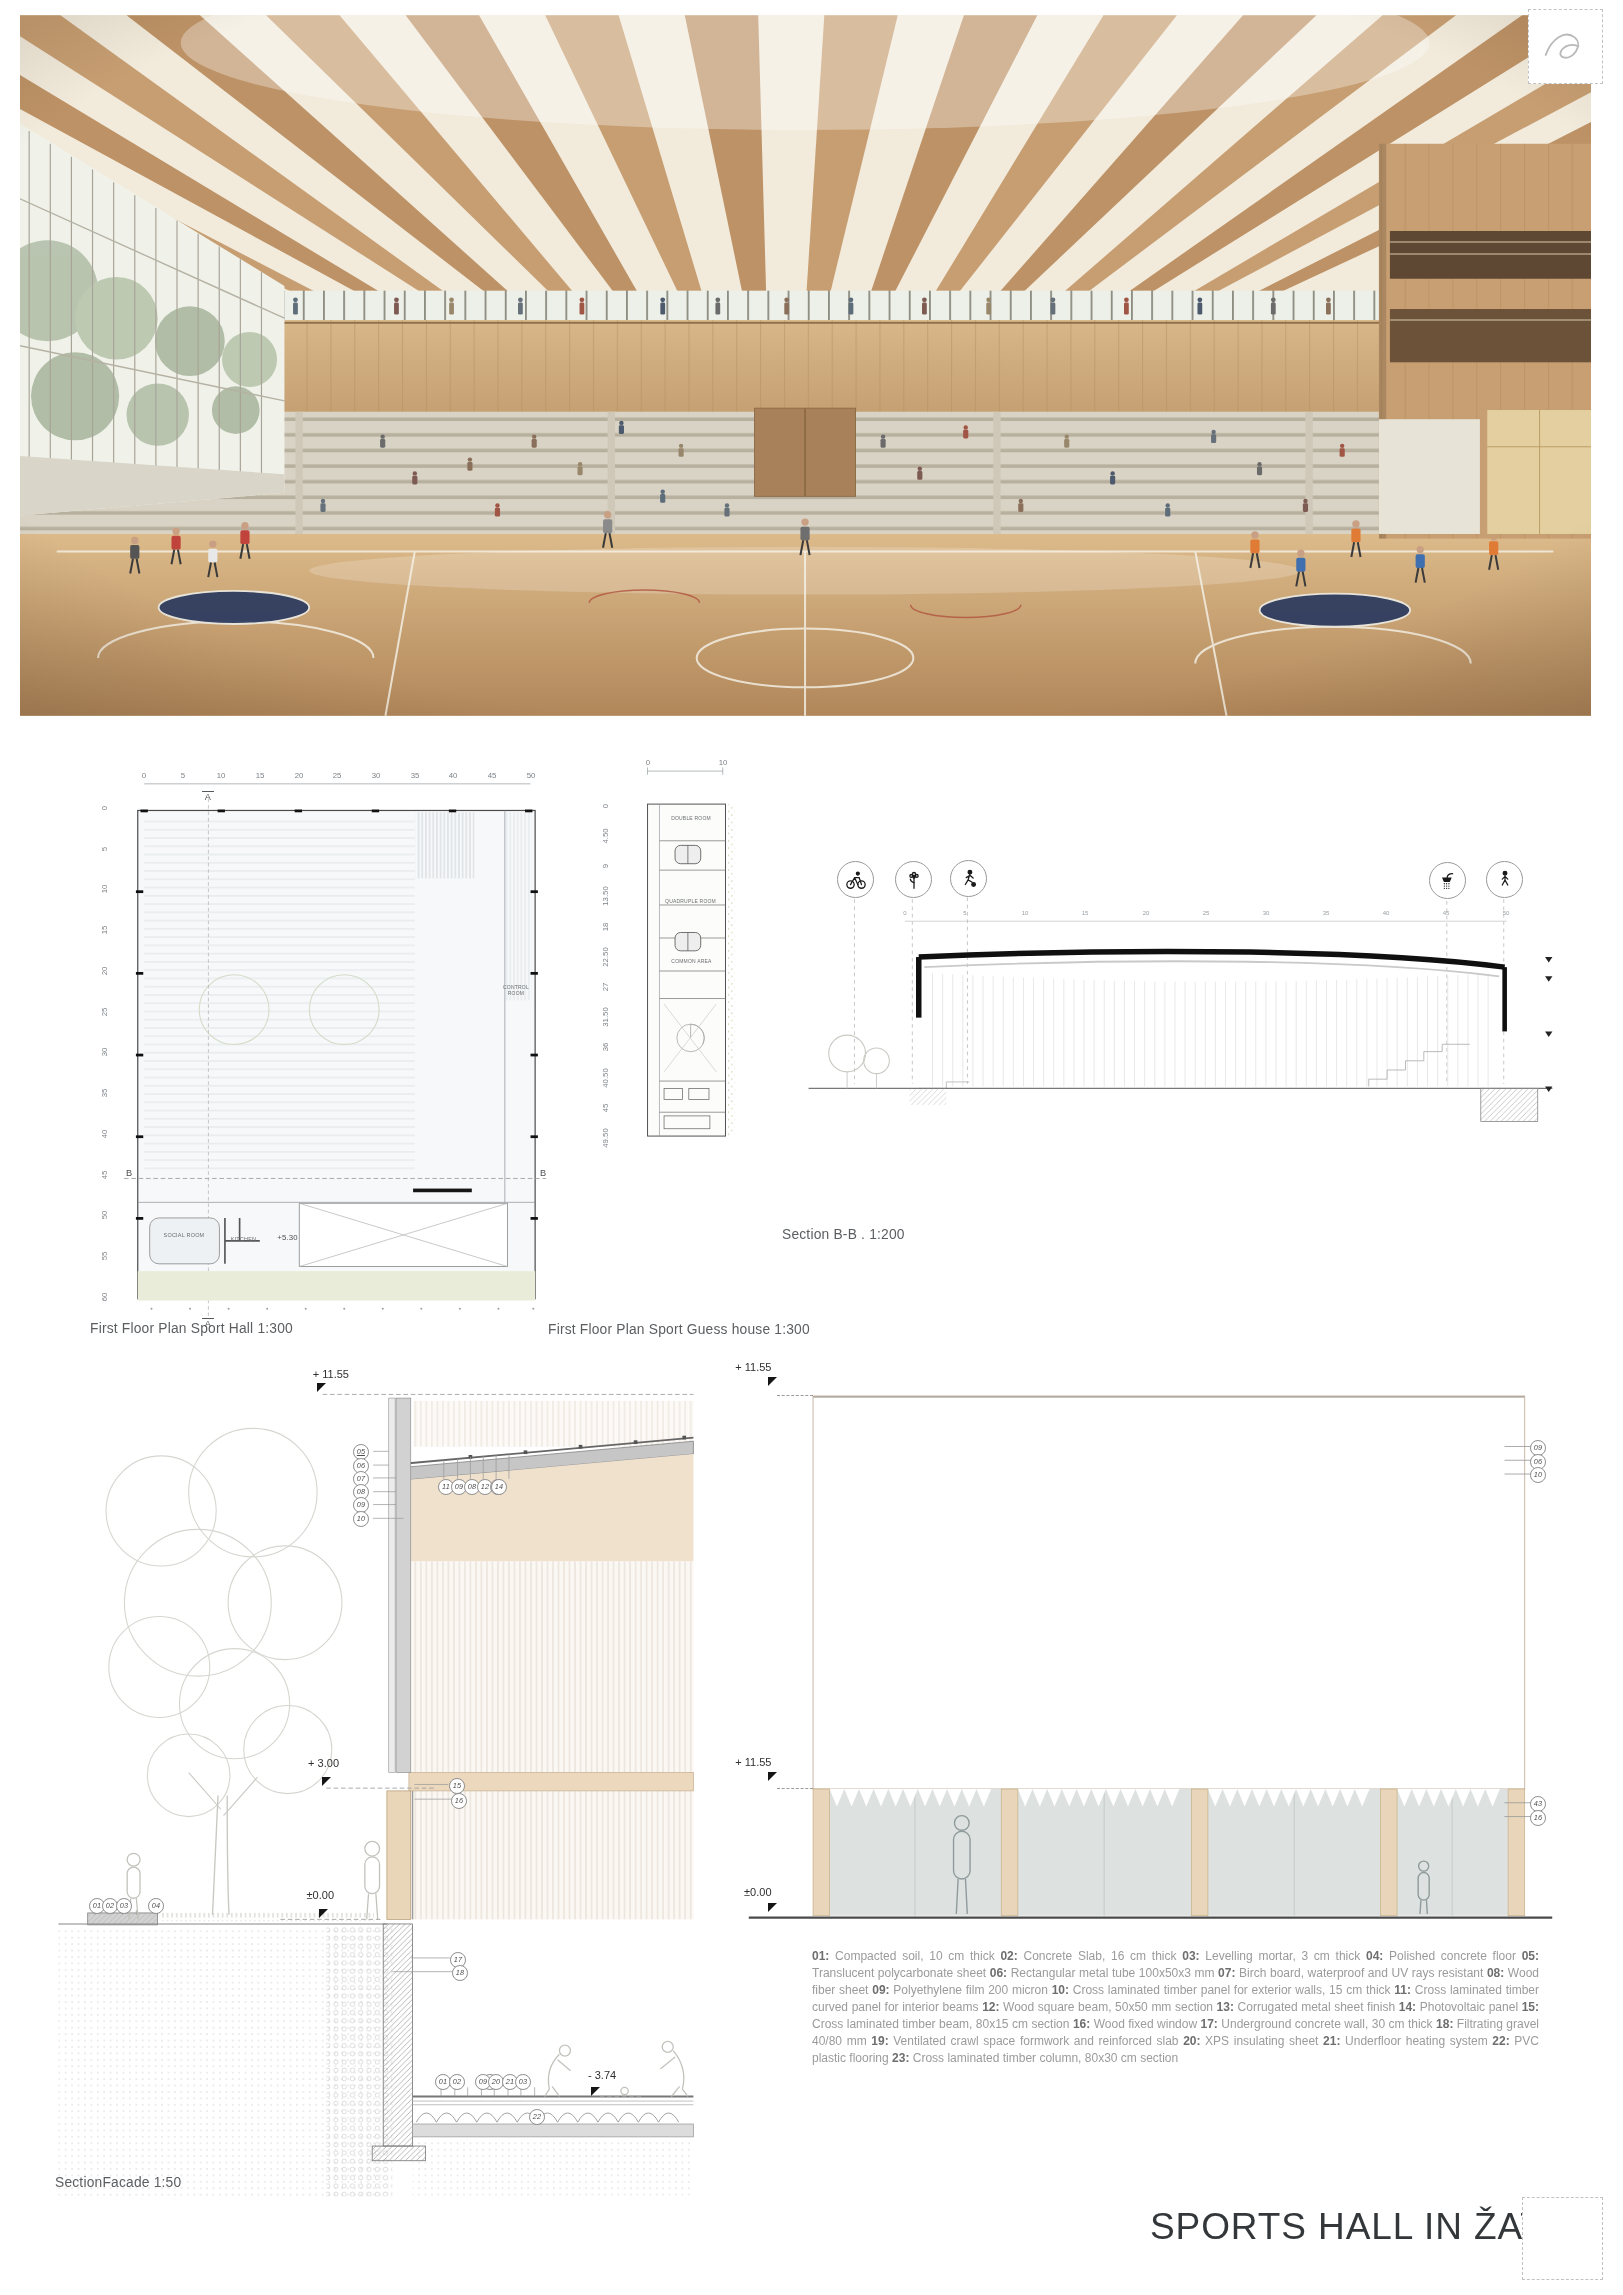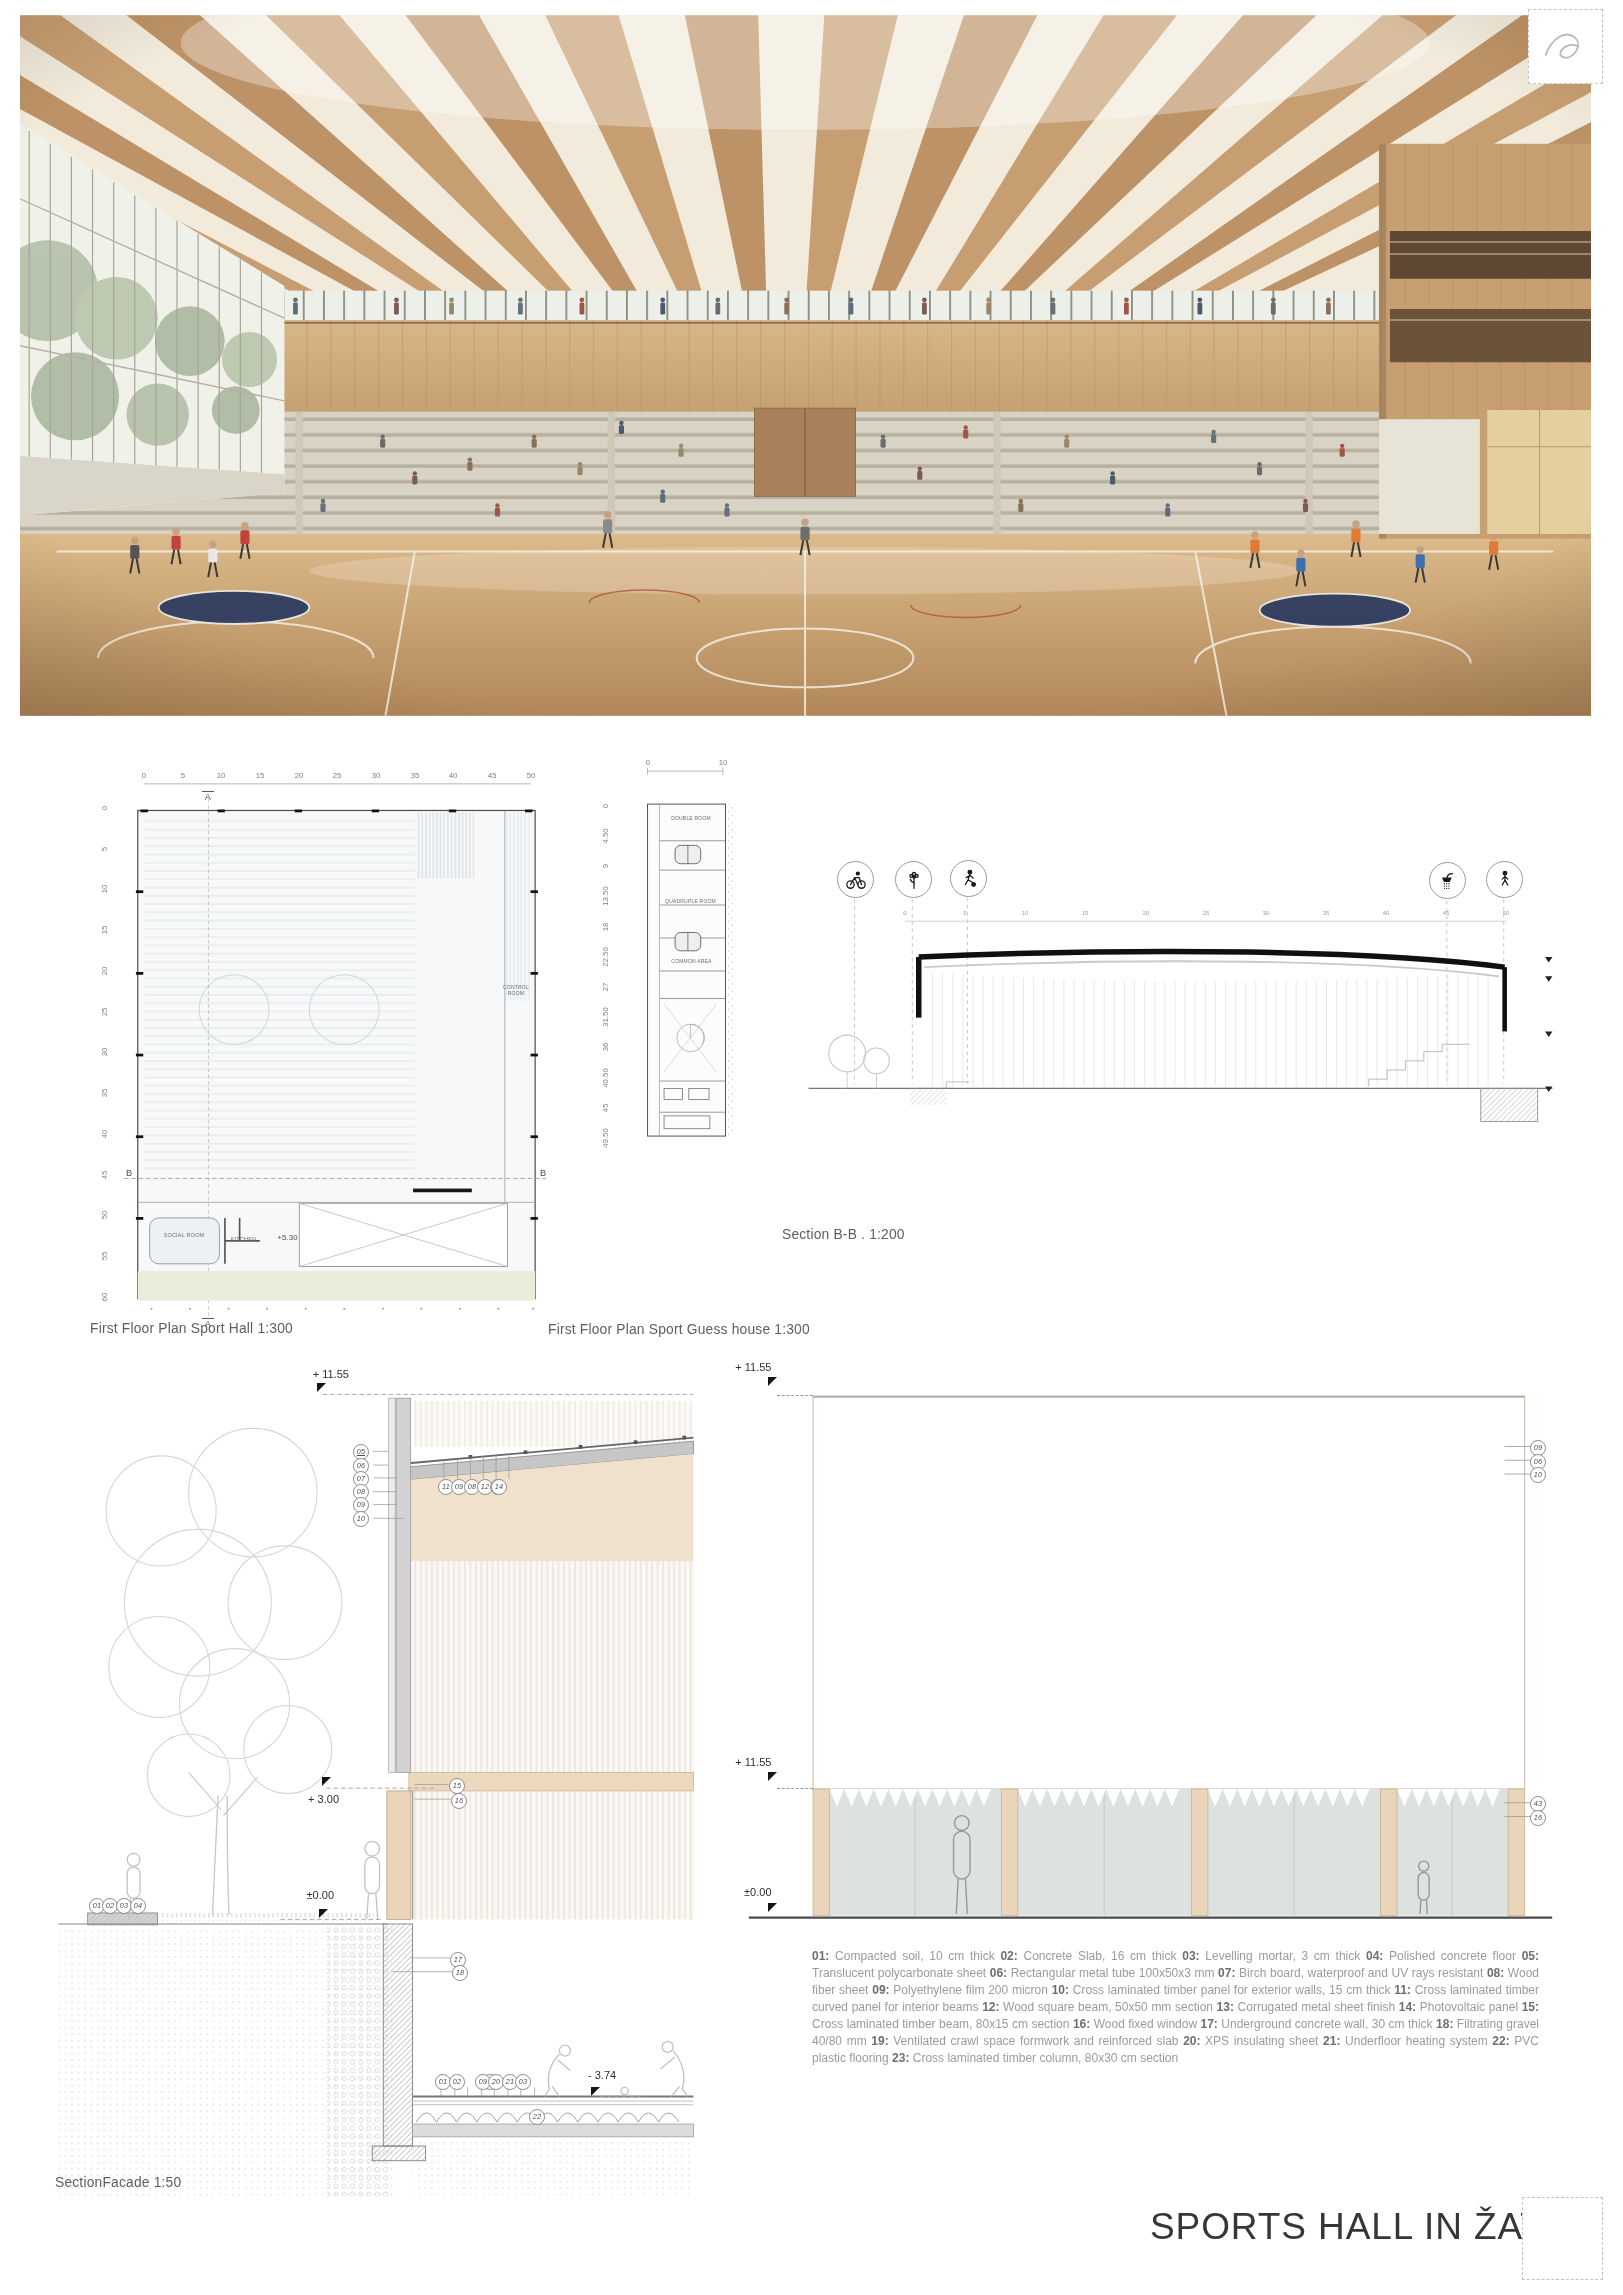--- a/index.html
+++ b/index.html
@@ -801,21 +801,21 @@
       </g>
       <g stroke="#9a9a9a" stroke-width="0.9" stroke-dasharray="5 3">
         <line x1="296" y1="33" x2="700" y2="33"></line>
         <line x1="300" y1="462" x2="420" y2="462"></line>
         <line x1="250" y1="605" x2="362" y2="605"></line>
         <line x1="598" y1="798" x2="645" y2="798"></line>
       </g>
     </svg>
     <span class="lvl" style="left:241px;top:3.7px;width:57px;text-align:right;">+ 11.55</span>
     <div class="tri" style="left:266px;top:19px;"></div>
-    <span class="lvl" style="left:231px;top:393px;width:57px;text-align:right;margin-top:36px;">+ 3.00</span>
+    <span class="lvl" style="left:231px;top:393px;width:57px;text-align:right;">+ 3.00</span>
     <div class="tri" style="left:271px;top:413px;"></div>
     <span class="lvl" style="left:226px;top:525px;width:57px;text-align:right;">±0.00</span>
     <div class="tri" style="left:268px;top:545px;"></div>
     <span class="lvl" style="left:537px;top:705px;">- 3.74</span>
     <div class="tri" style="left:540px;top:723px;"></div>
     <div id="fd-callouts">
         <span class="co" style="left: 302px; top: 80px; text-decoration: underline;">05</span>
         <span class="co" style="left: 302px; top: 94px;">06</span>
         <span class="co" style="left: 302px; top: 107px;">07</span>
         <span class="co" style="left: 302px; top: 120px;">08</span>
@@ -825,21 +825,21 @@
         <span class="co" style="left: 400px; top: 115px;">09</span>
         <span class="co" style="left: 413px; top: 115px;">08</span>
         <span class="co" style="left: 426px; top: 115px;">12</span>
         <span class="co" style="left: 439px; top: 115px;">13</span>
         <span class="co" style="left: 440px; top: 115px;">14</span>
         <span class="co" style="left: 398px; top: 414px;">15</span>
         <span class="co" style="left: 400px; top: 429px;">16</span>
         <span class="co" style="left: 38px; top: 534px;">01</span>
         <span class="co" style="left: 51px; top: 534px;">02</span>
         <span class="co" style="left: 65px; top: 534px;">03</span>
-        <span class="co" style="left: 79px; top: 534px;">04</span>
+        <span class="co" style="left: 97px; top: 534px;">04</span>
         <span class="co" style="left: 399px; top: 588px;">17</span>
         <span class="co" style="left: 401px; top: 601px;">18</span>
         <span class="co" style="left: 384px; top: 710px;">01</span>
         <span class="co" style="left: 398px; top: 710px;">02</span>
         <span class="co" style="left: 431px; top: 710px;">19</span>
         <span class="co" style="left: 424px; top: 710px;">09</span>
         <span class="co" style="left: 437px; top: 710px;">20</span>
         <span class="co" style="left: 451px; top: 710px;">21</span>
         <span class="co" style="left: 464px; top: 710px;">03</span>
         <span class="co" style="left: 478px; top: 710px; margin-top: 35px;">22</span>

